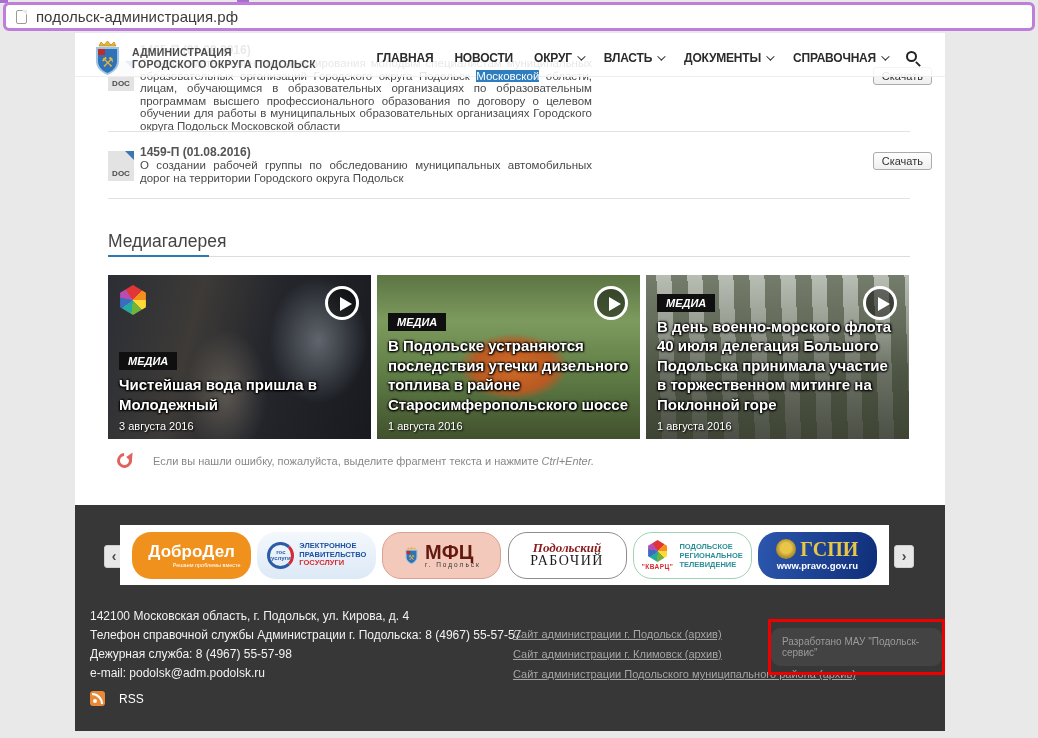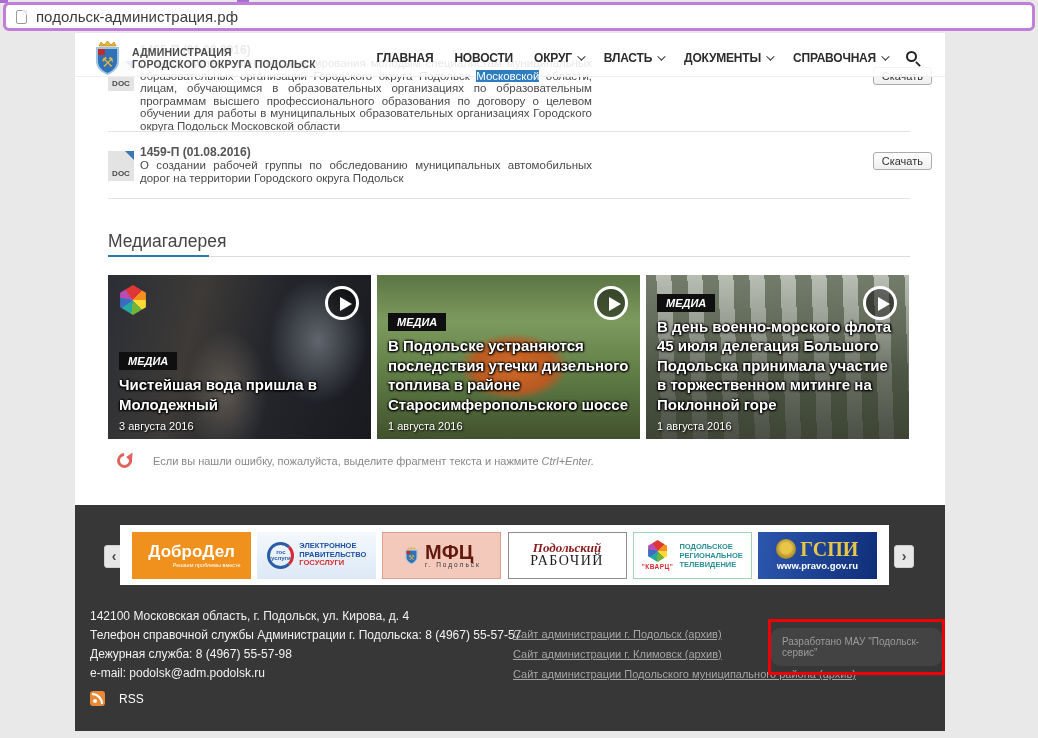--- a/index.html
+++ b/index.html
@@ -88,21 +88,21 @@
   .orphus-text em { font-style:italic; }
 
   
   .footer { position:relative; background:#373737; height:226px; }
   .car-btn { position:absolute; top:40px; width:20px; height:23px; background:#e7e7e7; border:1px solid #cfcfcf;
              border-radius:3px; color:#4a4a4a; font-size:14px; font-weight:bold; text-align:center; line-height:21px; cursor:pointer; }
   .car-prev { left:29px; } .car-next { right:31px; }
   .carousel { position:absolute; left:45px; top:20px; width:769px; height:60px; background:#fff;
               display:flex; align-items:center; justify-content:space-evenly; padding:0 6px; }
   .tile { height:47px; width:119px; flex:none; display:flex; align-items:center; justify-content:center;
-          overflow:hidden; cursor:pointer; }
+          overflow:hidden; cursor:pointer;border-radius:19px; }
   .tile-dobrodel { background:#f0911e; flex-direction:column; color:#fff; }
   .dobrodel-main { font-size:17px; font-weight:bold; }
   .dobrodel-sub { font-size:5.5px; margin-left:30px; }
   .tile-gos { background:linear-gradient(#f4f8fd,#dce9f6); gap:5px; }
   .gos-circle { width:27px; height:27px; border:3px solid #2d5ca6; border-right-color:#d62a32; border-radius:50%;
                 display:flex; flex-direction:column; align-items:center; justify-content:center;
                 font-size:6px; font-weight:bold; color:#2d5ca6; line-height:6px; flex:none; }
   .gos-lines { font-size:7.5px; font-weight:bold; color:#1e4fa0; line-height:8.5px; }
   .gos-lines .red { color:#d62a32; }
   .tile-mfc { background:#f3c9bb; border:1px solid #dca090; gap:5px; }
@@ -182,21 +182,21 @@
         <div class="card-overlay">
           <span class="media-badge">МЕДИА</span>
           <div class="card-title">В Подольске устраняются последствия утечки дизельного топлива в районе Старосимферопольского шоссе</div>
           <div class="card-date">1 августа 2016</div>
         </div>
       </div>
       <div class="card bg-soldiers">
         <div class="play"></div>
         <div class="card-overlay">
           <span class="media-badge">МЕДИА</span>
-          <div class="card-title">В день военно-морского флота 45 июля делегация Большого Подольска принимала участие в торжественном митинге на Поклонной горе</div>
+          <div class="card-title">В день военно-морского флота 40 июля делегация Большого Подольска принимала участие в торжественном митинге на Поклонной горе</div>
           <div class="card-date">1 августа 2016</div>
         </div>
       </div>
     </div>
 
     <div class="orphus">
       <div class="orphus-ico"></div>
       <div class="orphus-text"><span>Если вы нашли ошибку, пожалуйста, выделите фрагмент текста и нажмите</span> <em>Ctrl+Enter.</em></div>
     </div>
 

